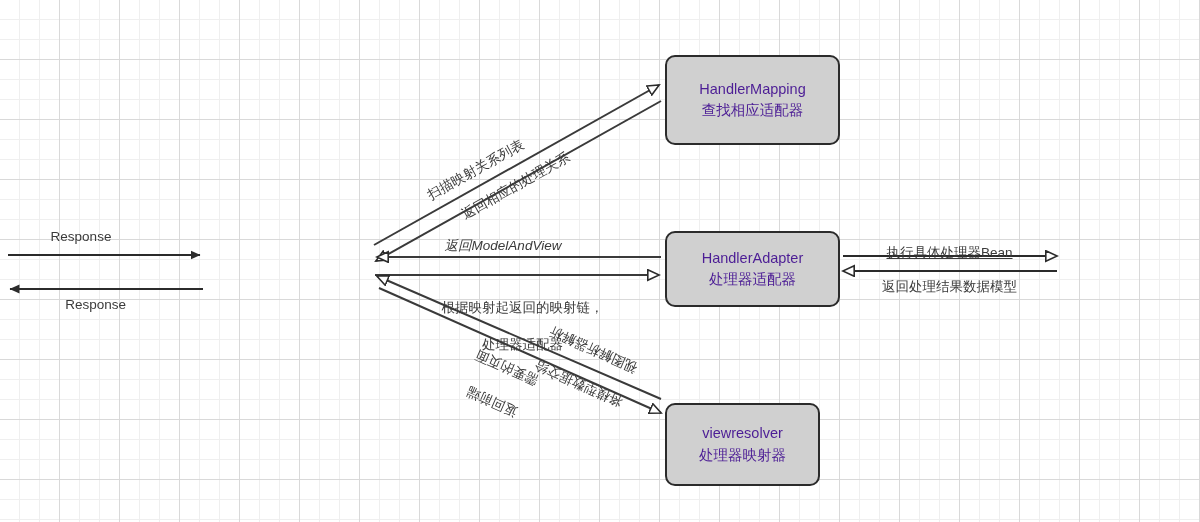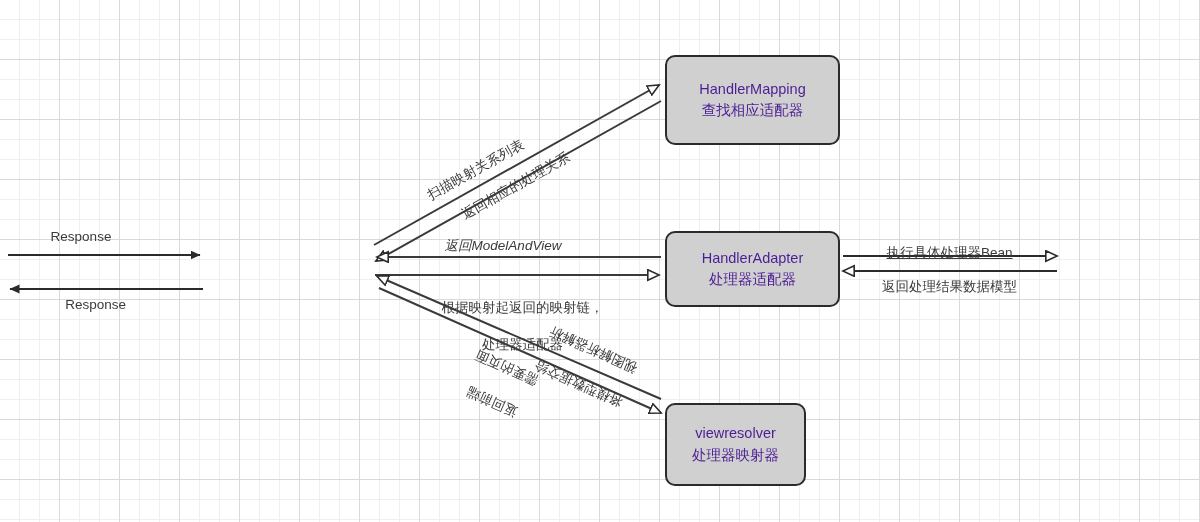--- a/index.html
+++ b/index.html
@@ -92,21 +92,21 @@
   <div class="node" style="left:665px; top:55px; width:175px; height:90px;">
     <span class="node-line">HandlerMapping</span>
     <span class="node-line">查找相应适配器</span>
   </div>
 
   <div class="node" style="left:665px; top:231px; width:175px; height:76px;">
     <span class="node-line">HandlerAdapter</span>
     <span class="node-line">处理器适配器</span>
   </div>
 
-  <div class="node" style="left:665px; top:403px; width:141px; height:83px;">
+  <div class="node" style="left:665px; top:403px; width:155px; height:83px;">
     <span class="node-line">viewresolver</span>
     <span class="node-line">处理器映射器</span>
   </div>
 
 
   <div class="edge-label" style="left:36px; top:228px; width:90px;">Response</div>
 
   <div class="edge-label" style="left:30px; top:296px; width:96px;text-align:right;">Response</div>
 
   <div class="edge-label rot-up" style="left:406px; top:161px; width:140px; transform: rotate(-29.3deg);">扫描映射关系列表</div>

